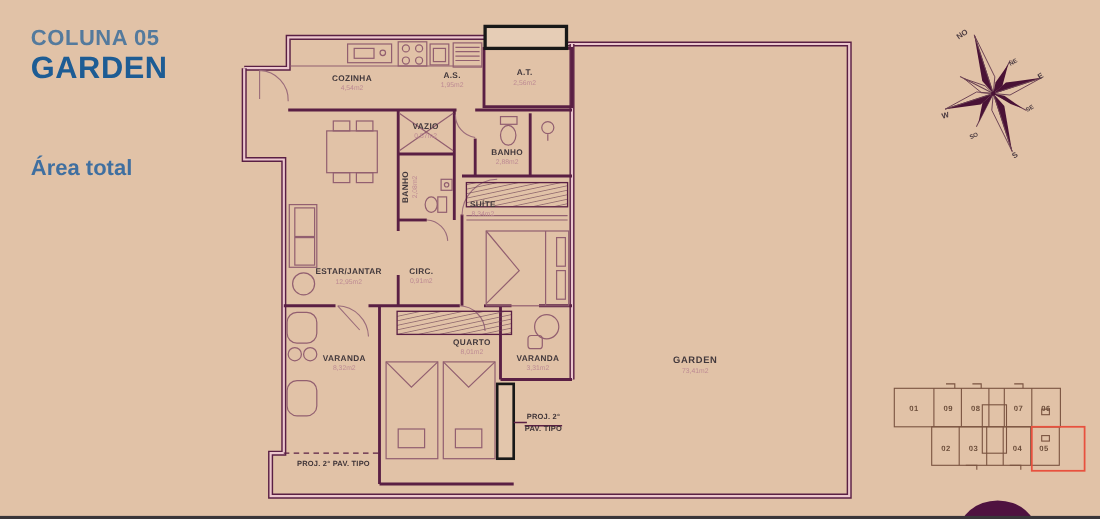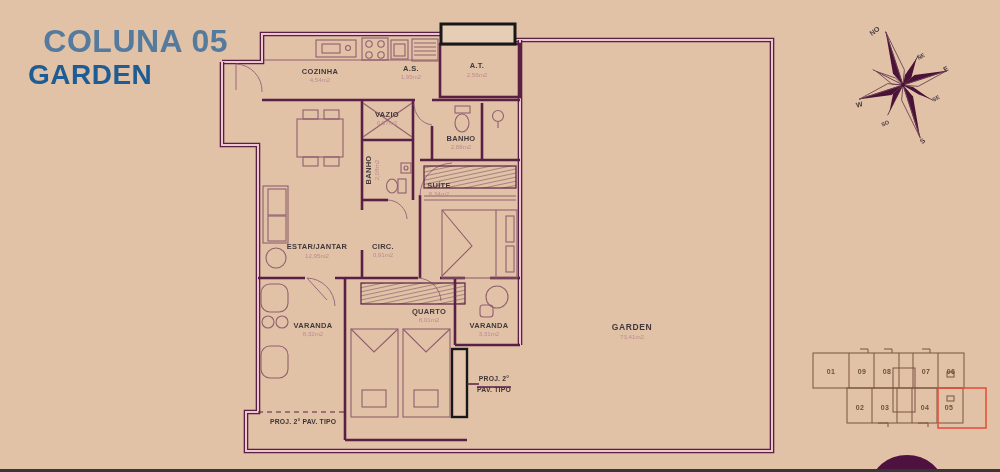--- a/index.html
+++ b/index.html
@@ -1,19 +1,19 @@
 <!DOCTYPE html>
 <html><head>
 <meta charset="utf-8">
 <style>
   html,body{margin:0;padding:0;}
   .stage{position:relative;width:1000px;height:472px;background:#e1c2a7;overflow:hidden;
          font-family:"Liberation Sans",sans-serif;}
   .panel{position:absolute;left:28px;top:24px;width:200px;}
-  .column-title{font-size:32px;font-weight:700;color:#547a9d;letter-spacing:.5px;line-height:1.1;text-align:right;}
+  .column-title{font-size:20px;font-weight:700;color:#547a9d;letter-spacing:.5px;line-height:1.1;}
   .unit-title{font-size:28px;font-weight:800;color:#1d5c94;letter-spacing:.5px;line-height:1.15;}
   .area-label{margin-top:64px;font-size:20px;font-weight:600;color:#3f6fa0;}
   .area-value{font-size:37px;font-weight:800;color:#cf6e3d;letter-spacing:.5px;line-height:1.05;}
   svg{position:absolute;left:0;top:0;}
   .wd1{stroke:#5a1f44;stroke-width:4.6;fill:none;}
   .wd2{stroke:#ecc7cd;stroke-width:2;fill:none;}
   .ws{stroke:#5a1f44;stroke-width:2.6;fill:none;}
   .wt{stroke:#5a1f44;stroke-width:1.4;fill:none;}
   .blk{stroke:#181818;stroke-width:3;fill:#e6cdb6;}
   .blk2{stroke:#181818;stroke-width:2.4;fill:#e3c6ac;}
@@ -36,20 +36,21 @@
   .bottom-bar{position:absolute;left:0;bottom:0;width:100%;height:3px;background:#39363a;}
 </style>
 </head>
 <body>
 
 <div class="stage">
 
   <div class="panel">
     <div class="column-title">COLUNA 05</div>
     <div class="unit-title">GARDEN</div>
+    <div class="area-label">Área total</div>
   </div>
 
   <svg width="1000" height="472" viewBox="0 0 1000 472">
     <defs>
       <pattern id="hatch" width="4" height="6" patternUnits="userSpaceOnUse" patternTransform="rotate(78)">
         <line x1="0" y1="0" x2="0" y2="6" stroke="#6d4255" stroke-width="1"></line>
       </pattern>
     </defs>
 
     <g>

